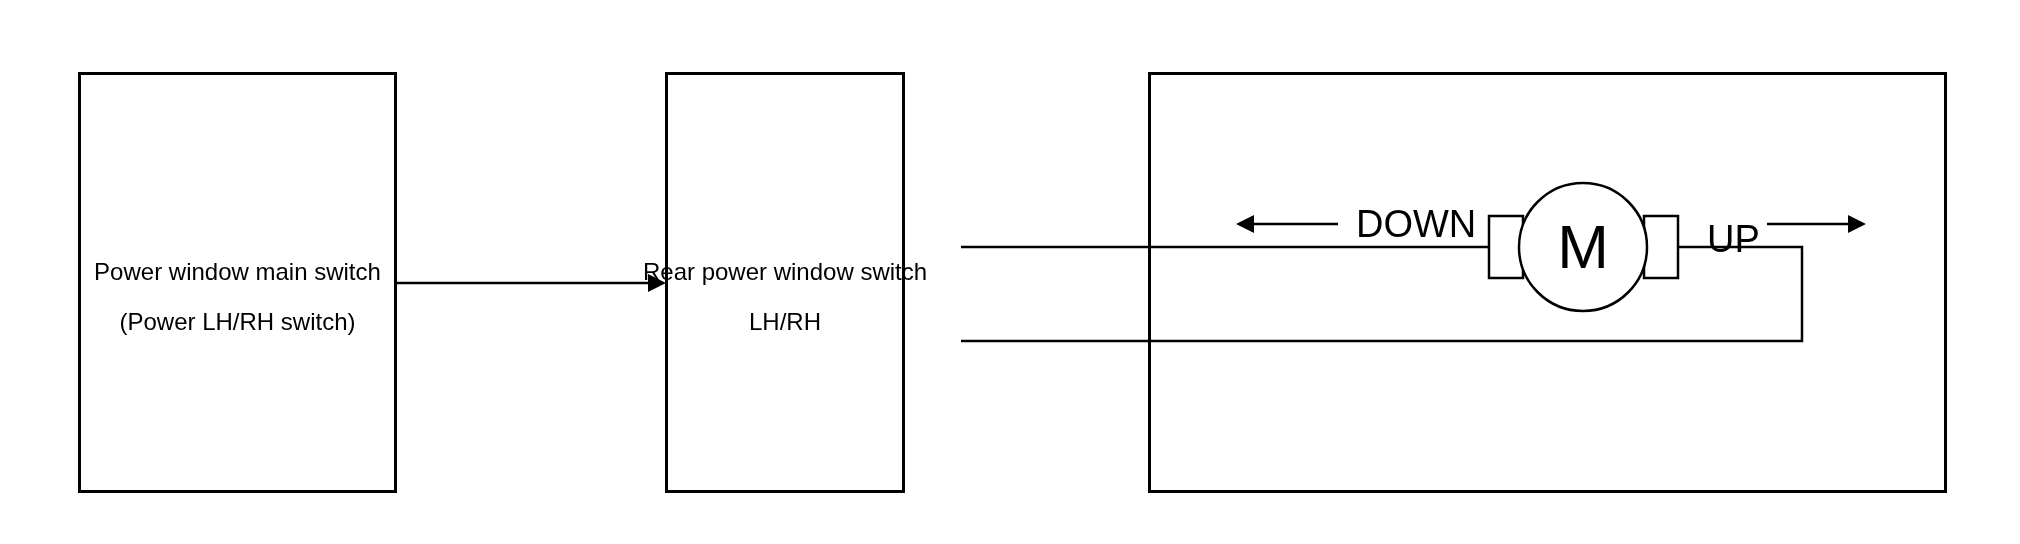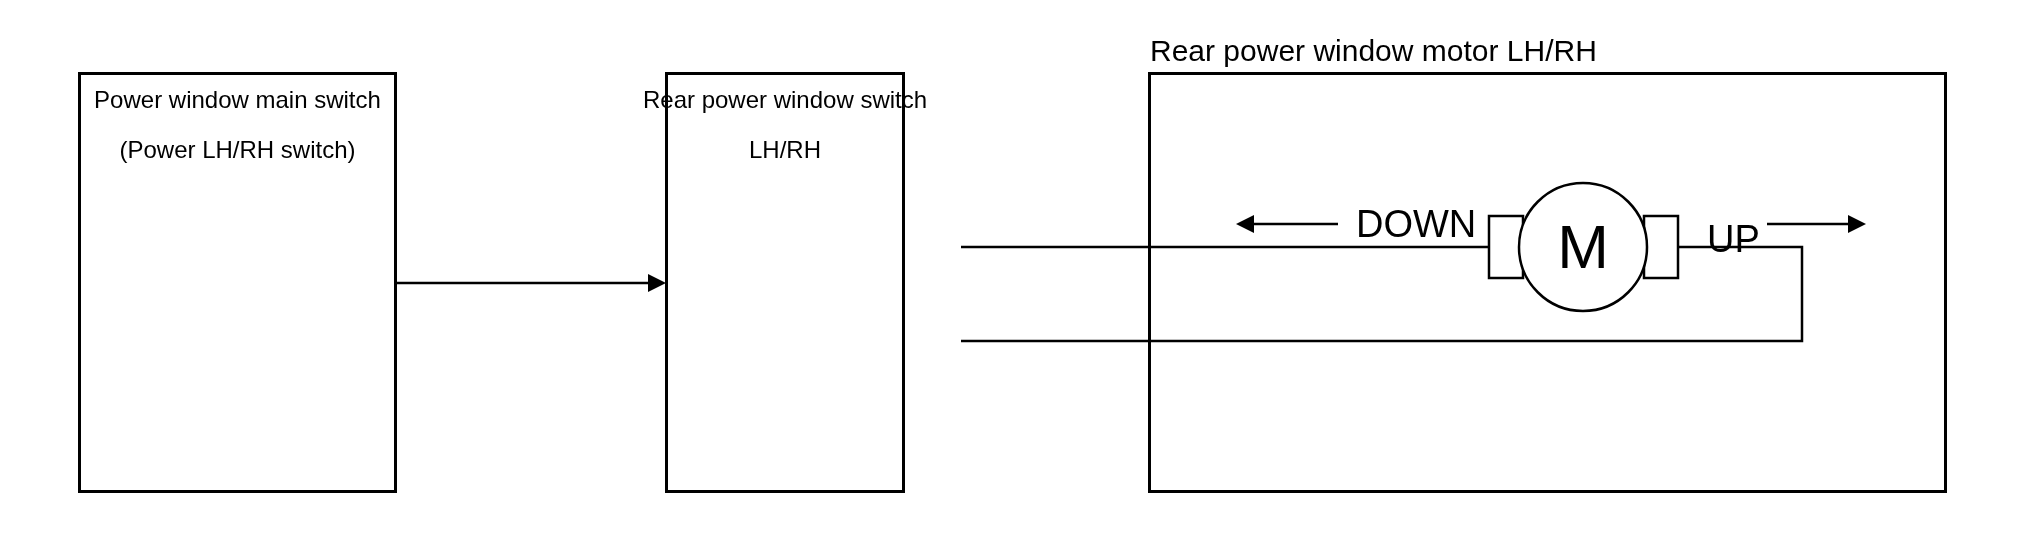--- a/index.html
+++ b/index.html
@@ -9,22 +9,22 @@
     position:relative; width:2020px; height:544px;
     background:var(--bg); overflow:hidden;
     font-family:"Liberation Sans", sans-serif; color:var(--text);
   }
   .box { position:absolute; border:3px solid var(--line); background:transparent; }
   .box-left  { left:78px;  top:72px; width:319px; height:421px; }
   .box-mid   { left:665px; top:72px; width:240px; height:421px; }
   .box-big   { left:1148px; top:72px; width:799px; height:421px; }
   .box-label {
     position:absolute; inset:0; display:flex; flex-direction:column;
-    align-items:center; 
-    font-size:24px; line-height:50px; white-space:nowrap; text-align:center;
+    align-items:center; justify-content:center;
+    font-size:24px; line-height:50px; white-space:nowrap; text-align:center;margin-top:29px;
   }
   .motor-title {
     position:absolute; left:1150px; top:34px;
     font-size:30px; line-height:34px; white-space:nowrap;
   }
   .dir-label {
     position:absolute; font-size:38px; line-height:30px; white-space:nowrap;
   }
   .label-down { left:1356px; top:209px; }
   .label-up   { left:1707px; top:208px;margin-top:16px; }
@@ -51,21 +51,20 @@
     </div>
   </div>
 
   <div class="box box-mid">
     <div class="box-label">
       <div>Rear power window switch</div>
       <div>LH/RH</div>
     </div>
   </div>
 
-  <div class="motor-title">Rear power window motor LH/RH</div>
   <div class="box box-big"></div>
 
   <svg class="wires" viewBox="0 0 2020 544">
 
     <line class="wire" x1="397" y1="283" x2="651" y2="283"></line>
     <polygon class="arrowhead" points="666,283 648,274 648,292"></polygon>
 
     <line class="wire" x1="961" y1="247" x2="1489" y2="247"></line>
 
     <polyline class="wire" points="961,341 1802,341 1802,247 1679,247"></polyline>

